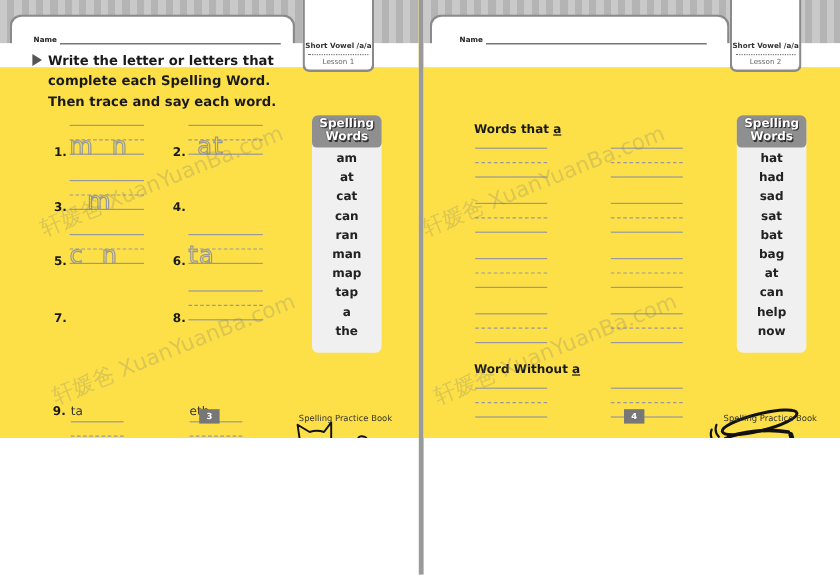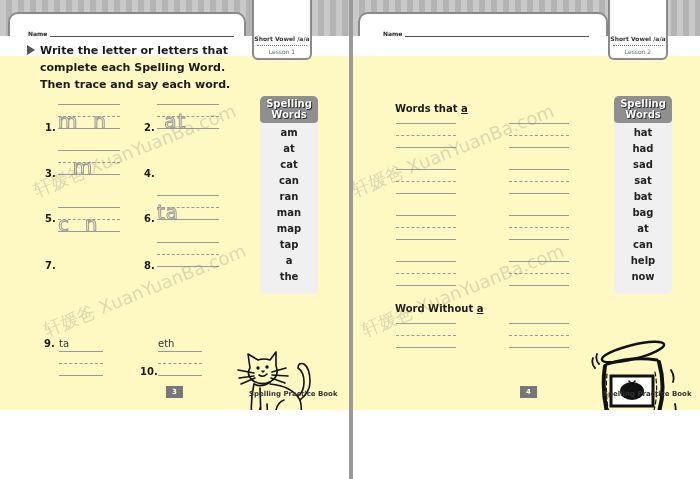--- a/index.html
+++ b/index.html
@@ -1,19 +1,19 @@
 <!DOCTYPE html>
 <html><head>
 <meta charset="utf-8">
 <style>
   * { box-sizing: border-box; margin: 0; padding: 0; }
   html, body { width: 700px; height: 479px; overflow: hidden; background: #fff; }
   body { position: relative; font-family: "DejaVu Sans", sans-serif; color: #1a1a1a; }
 
-  .page { position: absolute; top: 0; height: 410px; background: #fef9c3; overflow: hidden; padding-left: 42px; }
+  .page { position: absolute; top: 0; height: 365px; background: #fde047; overflow: hidden; padding-left: 42px; }
   .page.left { left: 0; width: 349px; }
   .page.right { left: 353px; width: 347px; }
   .spine { position: absolute; left: 349px; top: 0; width: 4px; height: 479px; background: #9a9a9a; }
 
   
   .stripes { position: absolute; top: 0; left: 0; right: 0; height: 36px;
     background: repeating-linear-gradient(90deg, #c9c9c9 0 6px, #b4b4b4 6px 12px); }
   .header-card { position: absolute; top: 12px; left: 8px; height: 40px; background: #fff;
     border: 2px solid #8a8a8a; border-bottom: none; border-radius: 10px 10px 0 0; }
   .page.left .header-card { width: 238px; }
@@ -50,21 +50,21 @@
     font-size: 10px; font-weight: bold; line-height: 11px; text-shadow: 0 0 1px #222, 1px 1px 0 #333; }
   .sw-item { font-size: 10px; font-weight: bold; line-height: 16px; color: #222; }
 
   .section-label { position: absolute; font-size: 10px; font-weight: bold; color: #1a1a1a; }
   .section-label u { text-decoration: underline; }
 
   .unscr-given { position: absolute; font-size: 10px; color: #333; }
 
   .footer-num { position: absolute; bottom: 12px; width: 17px; height: 12px; background: #777; color: #fff;
     font-size: 7px; font-weight: bold; text-align: center; line-height: 12px; }
-  .footer-title { position: absolute; bottom: 12px; font-size: 7px; font-weight: bold; color: #333; }
+  .footer-title { position: absolute; bottom: 12px; font-size: 7px; font-weight: normal; color: #333; }
 
   .watermark { position: absolute; font-size: 18px; color: rgba(120,120,120,0.25); transform: rotate(-22deg);
     transform-origin: left top; white-space: nowrap; pointer-events: none; font-family: "DejaVu Sans", sans-serif; }
 </style>
 </head>
 <body>
 
 <div class="page left">
   <div class="stripes"></div>
   <div class="header-card"></div>
@@ -103,21 +103,21 @@
   <div class="num" style="left:45px; top:168px;">3.</div>
   <div class="wl" style="left:58px; top:150px; width:62px; height:28px;">
     <div class="top"></div>
       <div class="mid"></div>
       <div class="bot"></div>
     <div class="trace">  m</div>
   </div>
   <div class="num" style="left:144px; top:168px;">4.</div>
 
   <div class="num" style="left:45px; top:213px;">5.</div>
-  <div class="wl" style="left:58px; top:195px; width:62px; height:28px;margin-top:12px;">
+  <div class="wl" style="left:58px; top:195px; width:62px; height:28px;">
     <div class="top"></div>
       <div class="mid"></div>
       <div class="bot"></div>
     <div class="trace">c  n</div>
   </div>
   <div class="num" style="left:144px; top:213px;">6.</div>
   <div class="wl" style="left:157px; top:195px; width:62px; height:28px;">
     <div class="top"></div>
       <div class="mid"></div>
       <div class="bot"></div>

